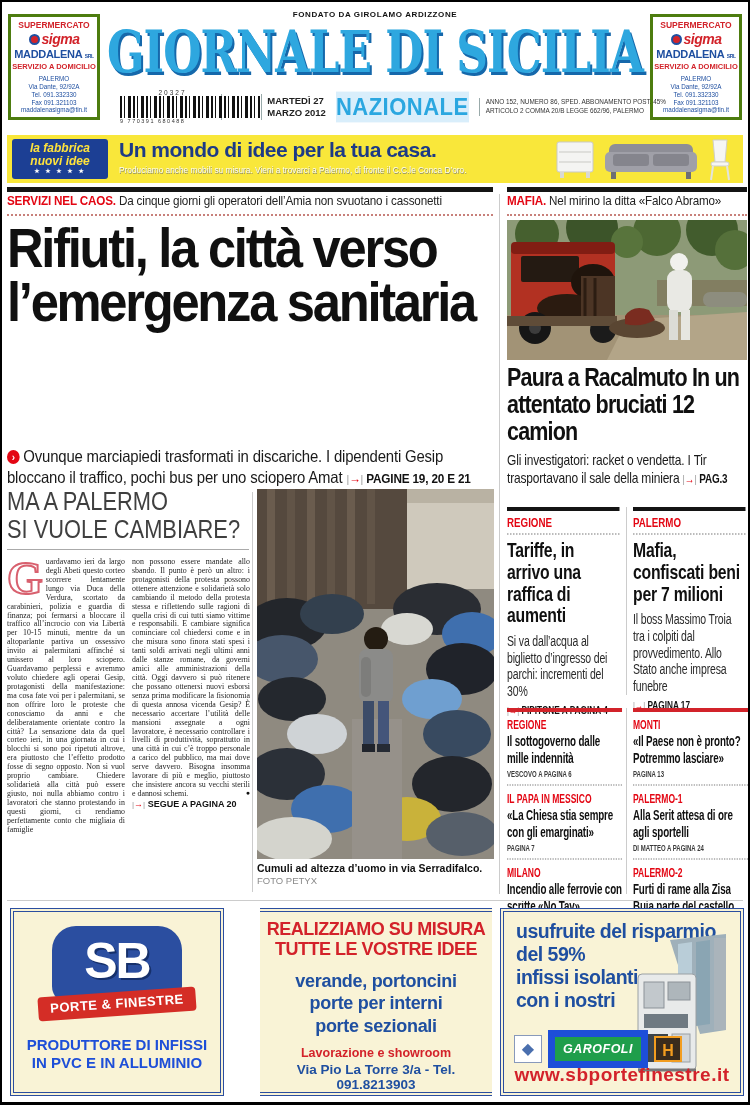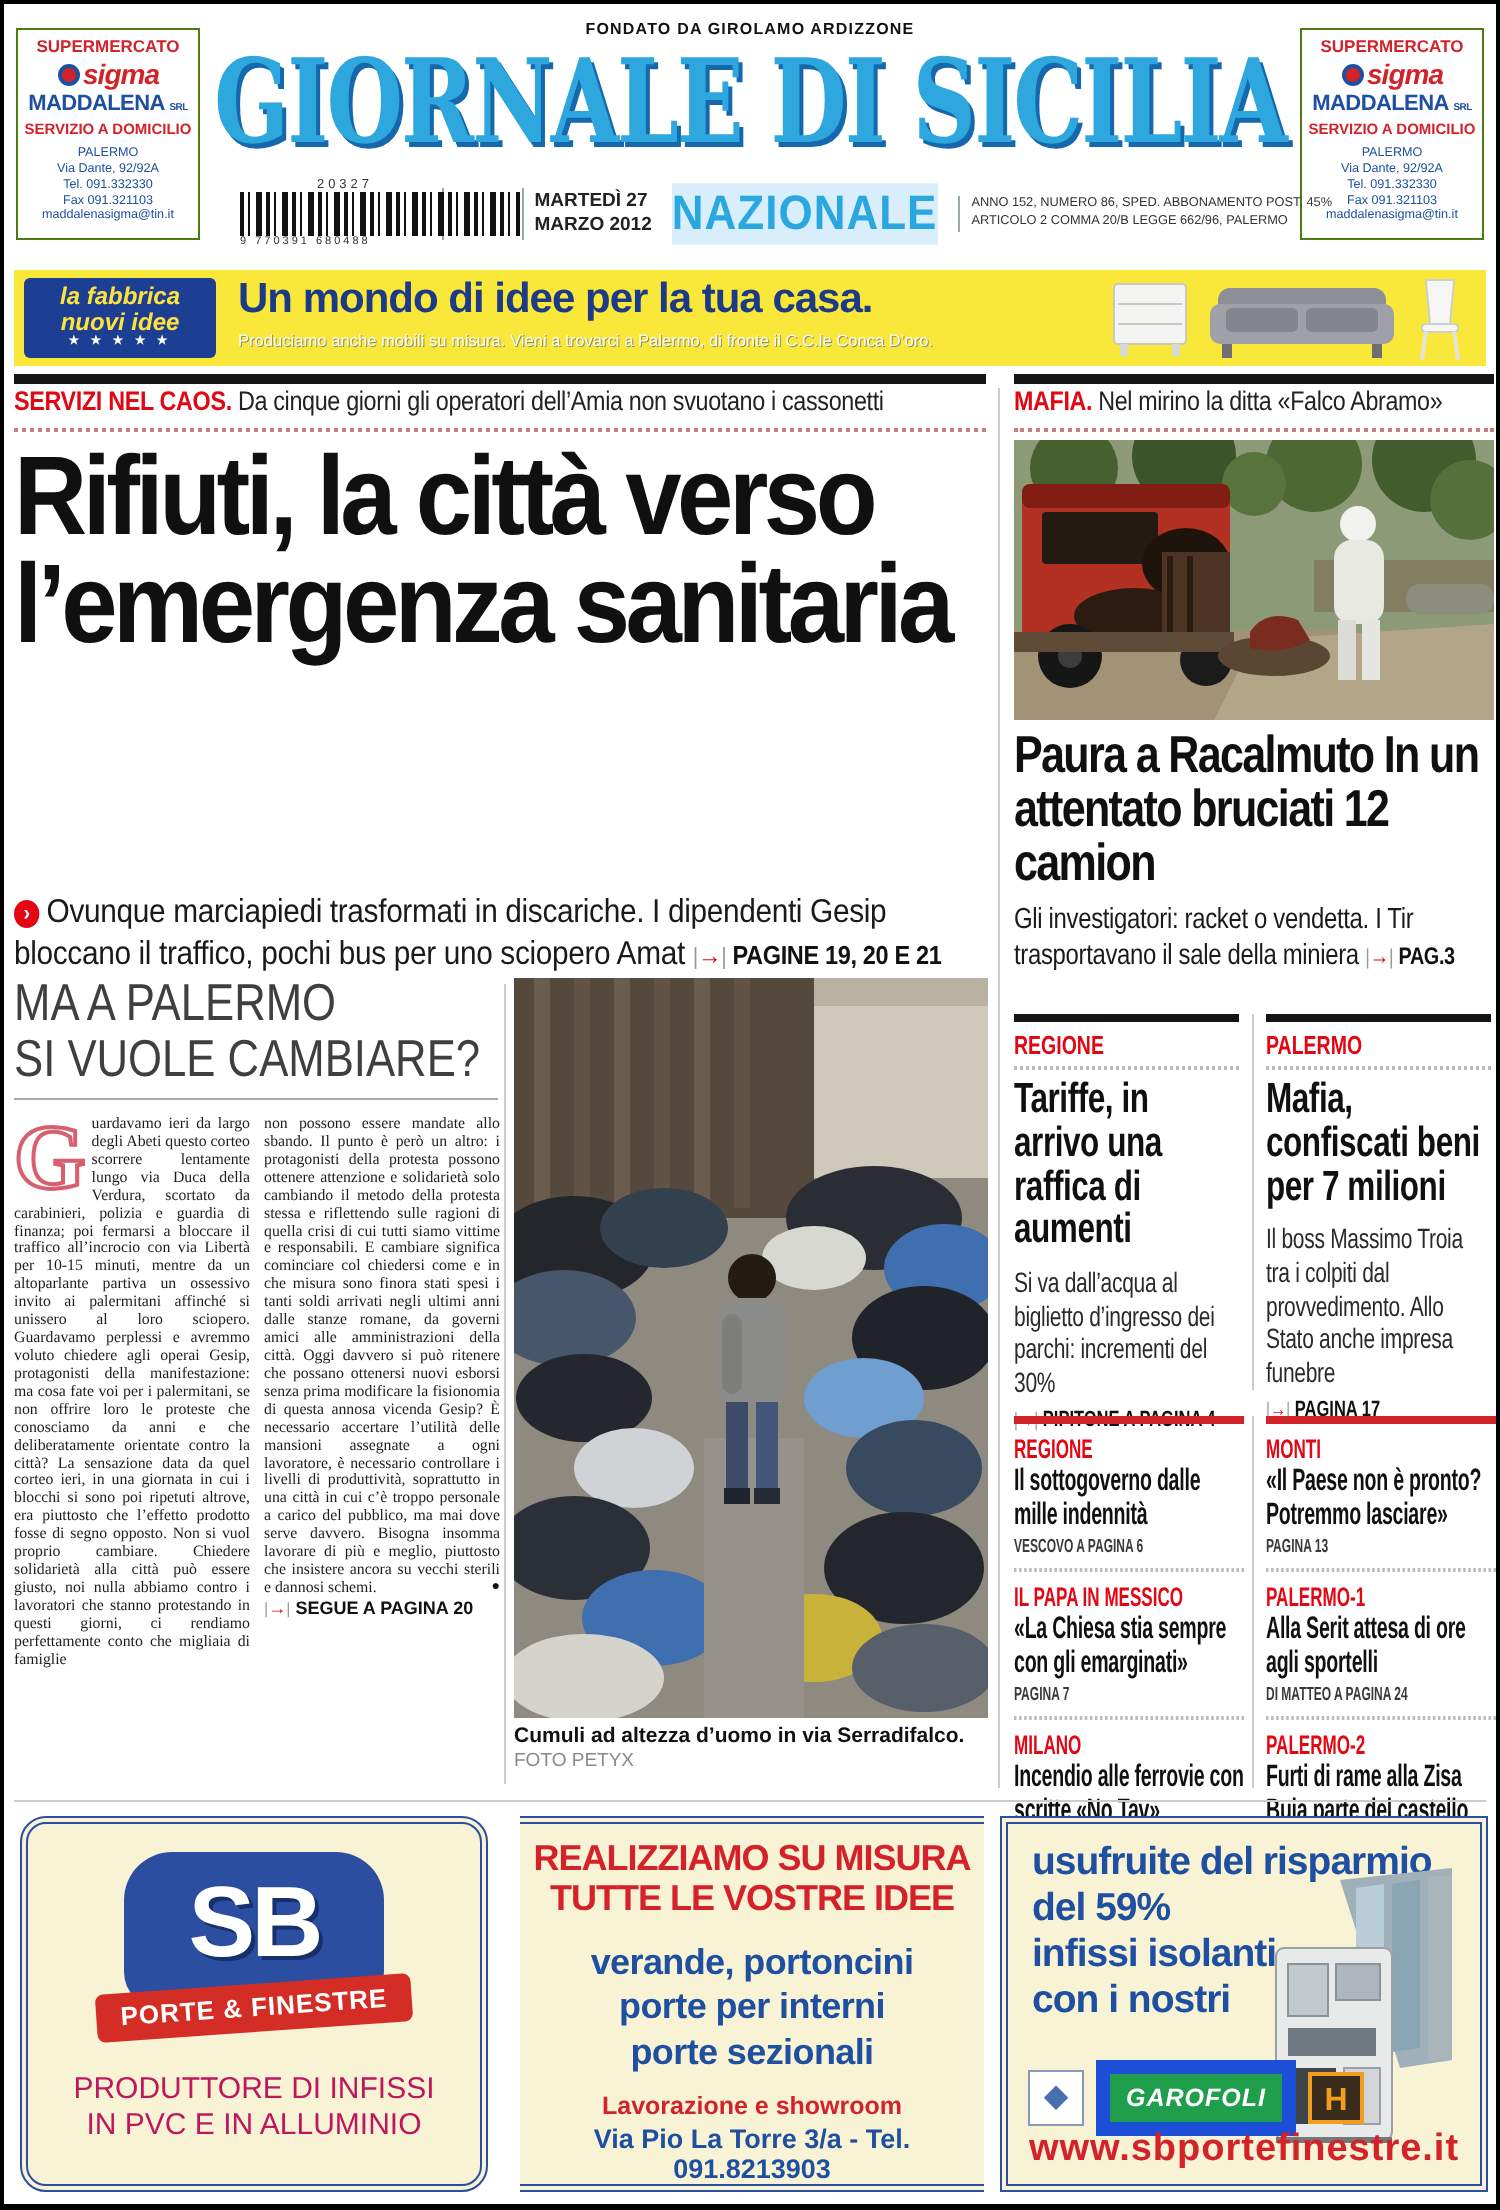--- a/index.html
+++ b/index.html
@@ -4,21 +4,21 @@
 <style>
   html,body{margin:0;padding:0;background:#222;}
   .page{position:relative;width:746px;height:1100px;background:#fff;border:2px solid #000;border-bottom:5px solid #000;
         font-family:"Liberation Sans",sans-serif;overflow:hidden;}
   .abs{position:absolute;}
   
   .founder{left:100px;top:8px;width:546px;text-align:center;font-size:8px;font-weight:bold;letter-spacing:.6px;color:#111;}
   .masthead{left:94px;top:16px;width:558px;height:66px;text-align:center;
             font-family:"DejaVu Serif",serif;font-weight:bold;font-size:44px;letter-spacing:-1px;
             color:#2ea7df;text-shadow:2px 2px 0 #1568ab;transform:scaleY(1.32);transform-origin:center top;white-space:nowrap;}
-  .sigma-ad{top:12px;width:92px;height:106px;border:1px solid #4d7c0f;background:#fff;text-align:center;padding-top:3px;box-sizing:border-box;}
+  .sigma-ad{top:12px;width:92px;height:106px;border:3px solid #4d7c0f;background:#fff;text-align:center;padding-top:3px;box-sizing:border-box;}
   .sigma-ad .l1{color:#d2232a;font-weight:bold;font-size:8.5px;}
   .sigma-logo{display:flex;align-items:center;justify-content:center;gap:2px;margin:1px 0;}
   .sigma-mark{display:inline-block;width:11px;height:11px;border-radius:50%;background:#d2232a;border:2px solid #1f4fa0;box-sizing:border-box;}
   .sigma-word{color:#d2232a;font-weight:bold;font-style:italic;font-size:14px;letter-spacing:-.5px;}
   .sigma-ad .l2{color:#1f4fa0;font-weight:bold;font-size:11px;letter-spacing:-.3px;}
   .sigma-ad .l2 .srl{font-size:5px;}
   .sigma-ad .l3{color:#d2232a;font-weight:bold;font-size:7.5px;margin-top:2px;}
   .sigma-ad .addr{color:#1f4fa0;font-size:6.3px;line-height:1.25;margin-top:4px;}
   .hdr-row{left:116px;top:86px;width:548px;height:38px;display:flex;align-items:center;}
   .bc-wrap{width:150px;position:relative;height:36px;}
@@ -86,28 +86,28 @@
   .briefcol{top:706px;width:182px;transform:scaleX(.632);transform-origin:left top;}
   .briefcol .bar{height:4px;background:#d2232a;margin-bottom:5px;}
   .brief .lbl{color:#e30613;font-weight:bold;font-size:13.5px;margin-bottom:1px;}
   .brief .hl{font-size:15.5px;line-height:1.07;font-weight:bold;letter-spacing:-.2px;color:#101010;margin-bottom:2px;}
   .brief .rf{font-size:9.5px;font-weight:bold;color:#3a3a3a;}
   .brief{padding-bottom:5px;margin-bottom:5px;border-bottom:2px dotted #bbb;}
   .brief.last{border-bottom:none;}
   
   .ads-rule{left:5px;top:898px;width:736px;border-top:1px solid #ccc;}
   .ad{top:906px;height:188px;background:#f9f3d6;border:4px double #2b4ea0;box-sizing:border-box;}
-  .ad-sb{left:8px;width:234px;text-align:center;border-radius:13px;}
+  .ad-sb{left:8px;width:214px;text-align:center;}
   .sb-logo{position:relative;width:150px;height:96px;margin:14px auto 2px;}
   .sb-blue{position:absolute;left:10px;top:0;width:130px;height:78px;background:#2b4ea0;border-radius:24px 24px 18px 18px;}
   .sb-txt{position:absolute;left:0;top:6px;width:150px;text-align:center;font-size:50px;font-weight:bold;color:#fff;
           text-shadow:2px 2px 0 #16306b;letter-spacing:-2px;}
   .sb-band{position:absolute;left:-4px;top:66px;width:158px;height:24px;background:#d42d26;border-radius:4px;
            transform:rotate(-4deg);color:#fff;font-weight:bold;font-size:13px;line-height:24px;letter-spacing:.5px;}
-  .sb-tag{color:#be185d;font-weight:normal;font-size:15px;line-height:1.2;margin-top:14px;}
+  .sb-tag{color:#1d4ed8;font-weight:bold;font-size:15px;line-height:1.2;margin-top:14px;}
   .ad-mid{left:258px;width:232px;border-left:none;border-right:none;text-align:center;padding-top:8px;}
   .ad-mid .r1{color:#d3222a;font-weight:bold;font-size:18px;line-height:1.1;letter-spacing:-.5px;}
   .ad-mid .b1{color:#1f4fa0;font-weight:bold;font-size:18px;line-height:1.25;margin-top:10px;letter-spacing:-.3px;}
   .ad-mid .r2{color:#d3222a;font-weight:bold;font-size:12.5px;margin-top:9px;}
   .ad-mid .r3{color:#d3222a;font-weight:bold;font-size:15px;letter-spacing:1px;}
   .ad-mid .b2{color:#1f4fa0;font-weight:bold;font-size:13.5px;margin-top:2px;}
   .ad-right{left:498px;width:244px;}
   .ad-right .blue-lines{position:absolute;left:12px;top:8px;color:#1f4fa0;font-weight:bold;font-size:19.5px;line-height:1.18;letter-spacing:-.5px;}
   .logo-row{position:absolute;left:10px;top:118px;display:flex;align-items:center;gap:6px;}
   .logo-geo{width:26px;height:26px;background:#fff;border:1px solid #8899bb;color:#4a6fae;font-size:16px;text-align:center;line-height:25px;}

